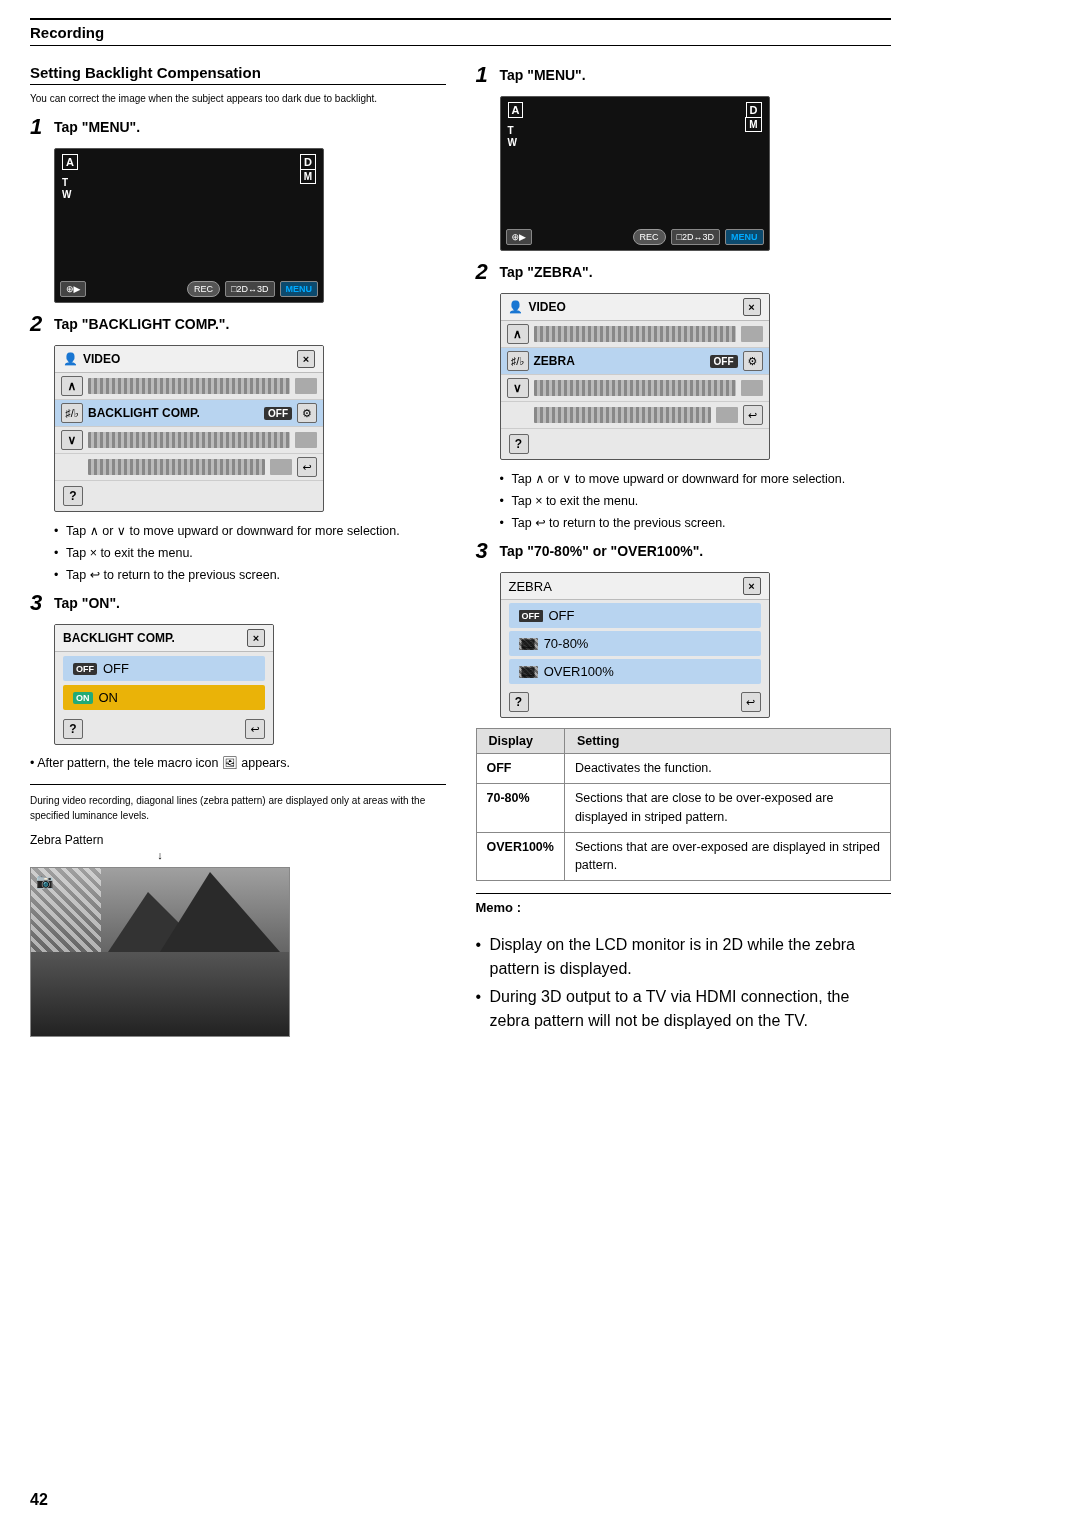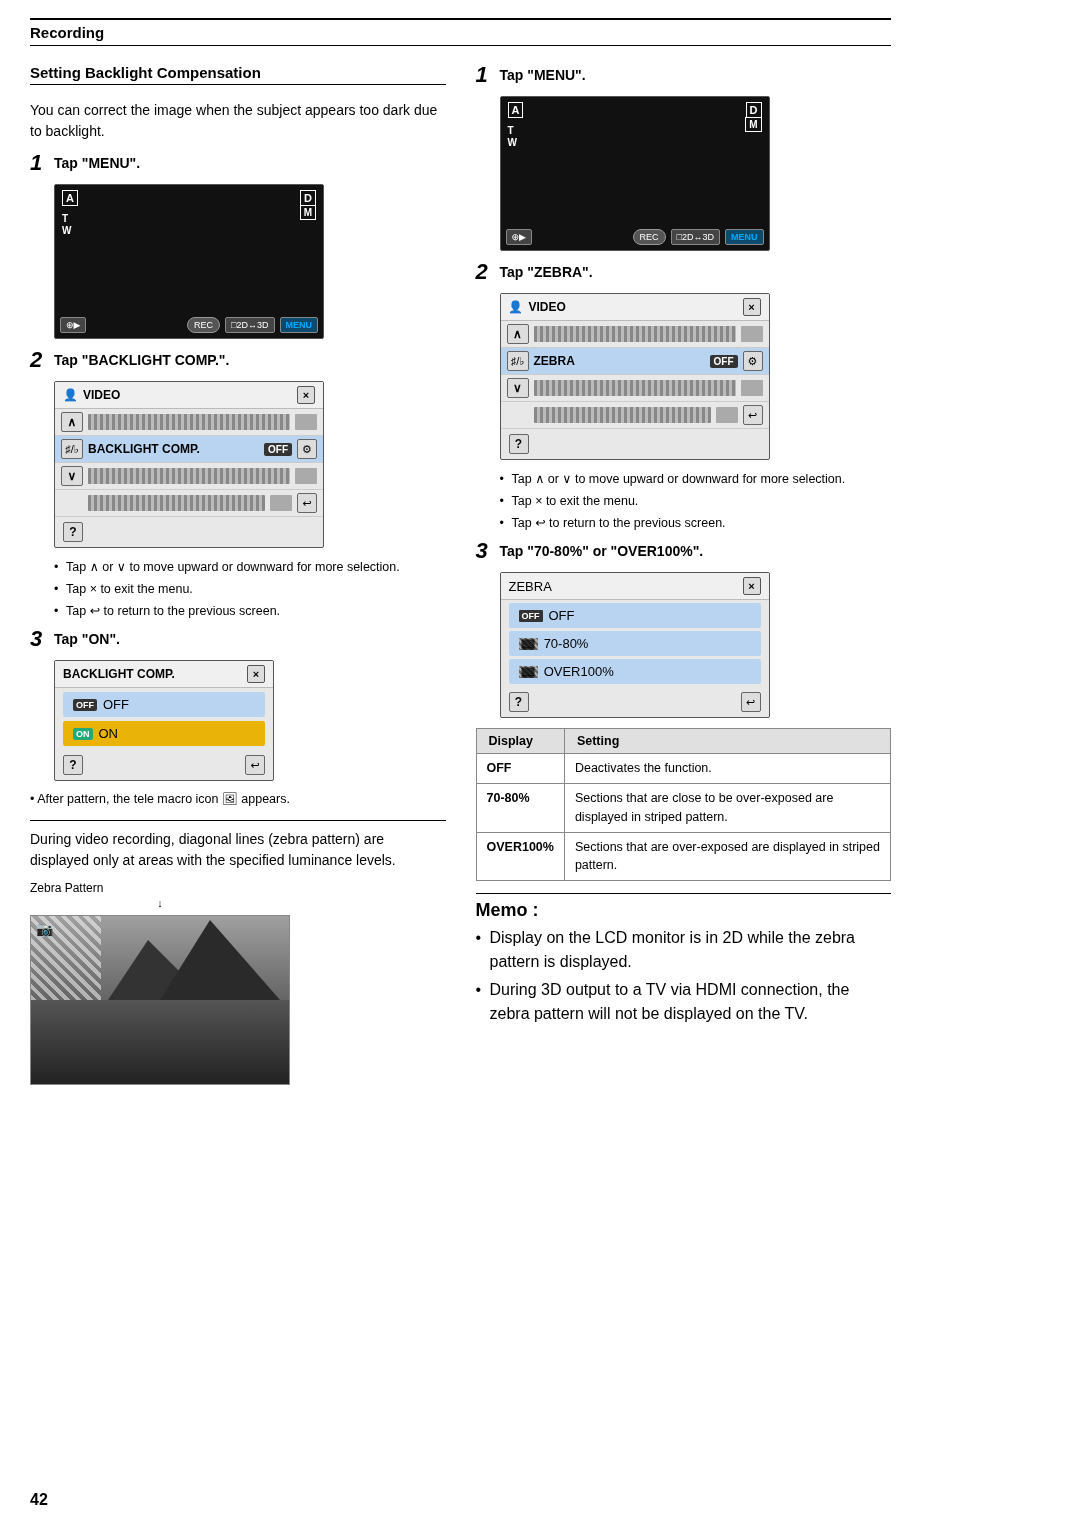--- a/index.html
+++ b/index.html
@@ -47,25 +47,25 @@
       flex: 1;
       min-width: 0;
     }
 
     
     .section-heading {
       font-size: 15px;
       font-weight: bold;
       border-bottom: 1.5px solid #000;
       padding-bottom: 3px;
-      margin-bottom: 15px;
+      margin-bottom: 6px;
     }
 
     .section-desc {
-      font-size: 14px;
+      font-size: 10px;
       margin-bottom: 10px;
       line-height: 1.5;
     }
 
     
     .step {
       display: flex;
       align-items: flex-start;
       margin-bottom: 10px;
       gap: 6px;
@@ -481,22 +481,22 @@
     }
 
     
     .memo-box {
       border-top: 1px solid #000;
       margin-top: 12px;
       padding-top: 6px;
     }
     .memo-title {
       font-weight: bold;
-      font-size: 18px;
-      margin-bottom: 5px;
+      font-size: 13px;
+      margin-bottom: 18px;
     }
     .memo-list {
       list-style: none;
       padding: 0;
     }
     .memo-list li {
       font-size: 16px;
       margin-bottom: 4px;
       padding-left: 14px;
       position: relative;

